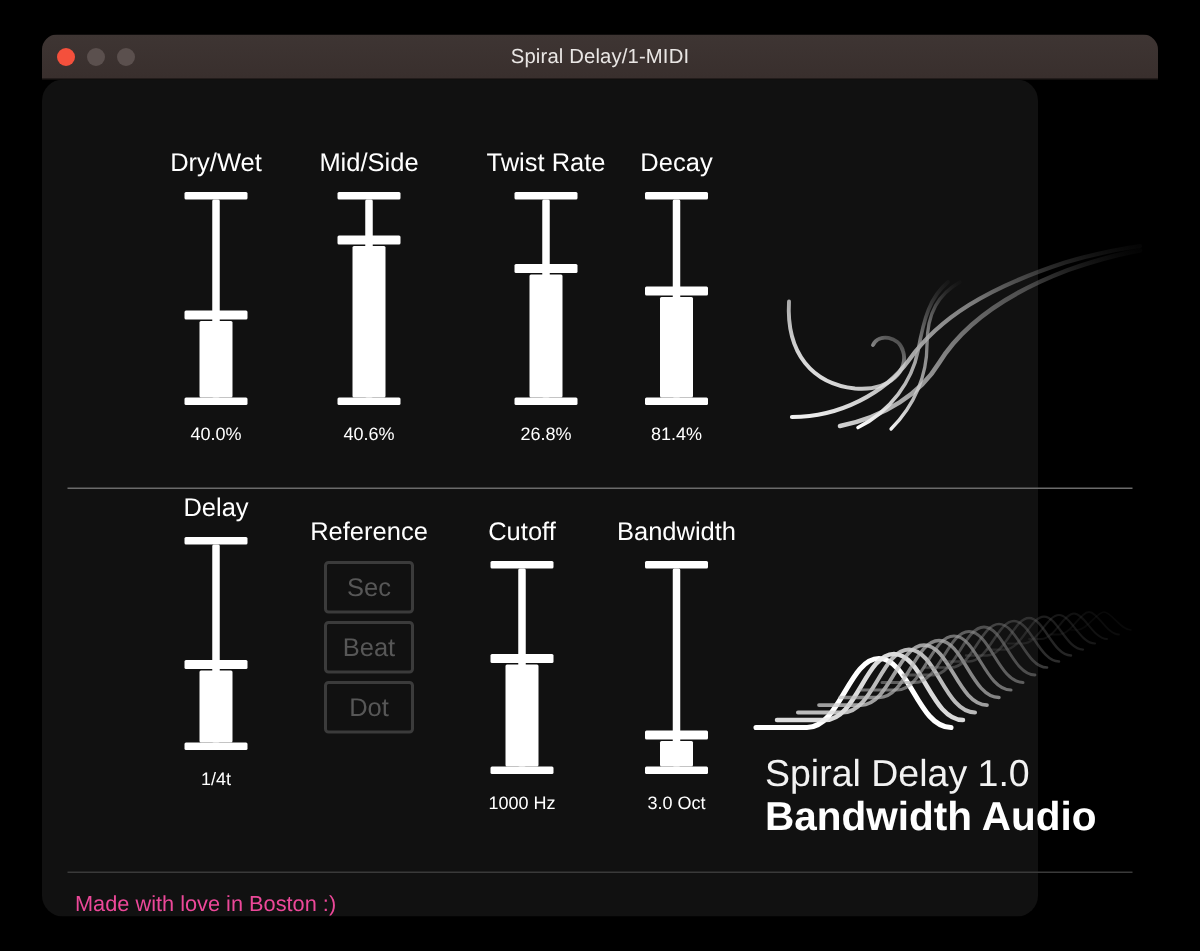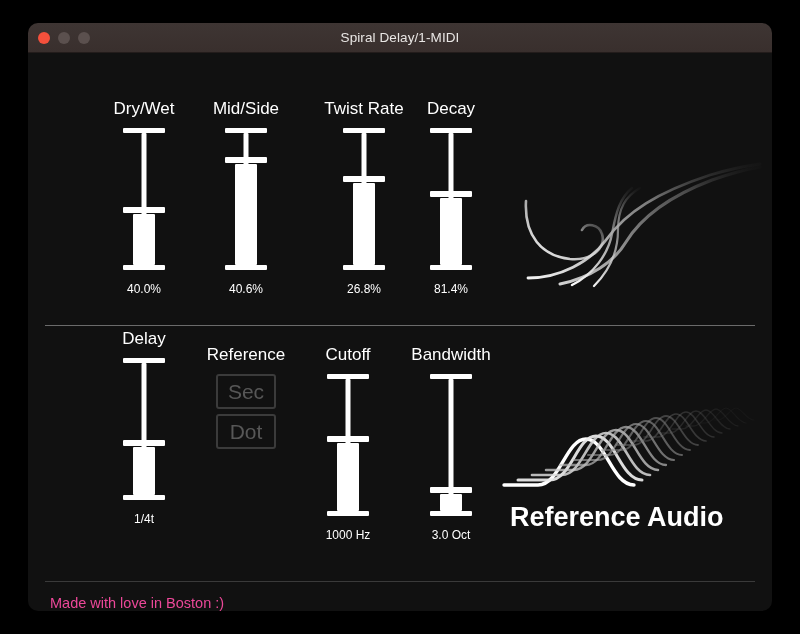--- a/index.html
+++ b/index.html
@@ -57,23 +57,24 @@
     text-align: center;
     font-size: 13.5px;
     color: #e9e6e4;
     letter-spacing: 0.1px;
     user-select: none;
   }
 
   
   #plugin {
     position: relative;
-    width: 744px;
+    width: 664px;
     height: 558px;
     background: #111111;
+    border-radius: 14px;
   }
 
   .section { position: absolute; left: 0; top: 0; }
 
   
   .control {
     position: absolute;
     width: 96px;
     text-align: center;
   }
@@ -138,21 +139,21 @@
     text-align: center;
   }
   .refbtn {
     width: 60px;
     height: 35px;
     margin: 0 auto 5px auto;
     box-sizing: border-box;
     border: 2px solid #3b3b3b;
     border-radius: 3px;
     color: #575757;
-    font-size: 21px;
+    font-size: 17px;
     display: flex;
     align-items: center;
     justify-content: center;
     background: transparent;
     user-select: none;
   }
   .refbtn.selected {
     border-color: #ffffff;
     color: #ffffff;
   }
@@ -327,20 +328,23 @@
         <div class="ctl-value" style="margin-top:12px;">1/4t</div>
       </div>
 
       <div id="reference-group" style="left:170px; top:292px;">
         <div class="ctl-label">Reference</div>
         <div style="margin-top:9px;">
           <div class="refbtn">
             <span>Sec</span>
           </div>
           <div class="refbtn">
+            <span>Beat</span>
+          </div>
+          <div class="refbtn">
             <span>Dot</span>
           </div>
         </div>
       </div>
 
       <div class="control" style="left:272px; top:292px;">
         <div class="ctl-label">Cutoff</div>
         <div class="slider" style="height:142px; margin-top:9px;">
           <div class="cap top"></div>
           <div class="track" style="top:5px; height:132px;"></div>
@@ -359,20 +363,21 @@
           <div class="thumbcap" style="top:113px;"></div>
           <div class="fill" style="top:120px; height:17px;"></div>
           <div class="cap bottom"></div>
         </div>
         <div class="ctl-value" style="margin-top:12px;">3.0 Oct</div>
       </div>
 
     </div>
 
     <div id="branding" style="left:482px; top:450px;">
-      <div id="brand-company">Reference Audio</div>
+      <div id="brand-product">Spiral Delay 1.0</div>
+      <div id="brand-company">Bandwidth Audio</div>
     </div>
 
     <div class="divider" style="left:17px; top:528px; width:710px; background:#3a3a3a;"></div>
     <div id="footer-text" style="left:22px; top:542px;">Made with love in Boston :)</div>
 
   </div>
 </div>
 
 </body></html>

